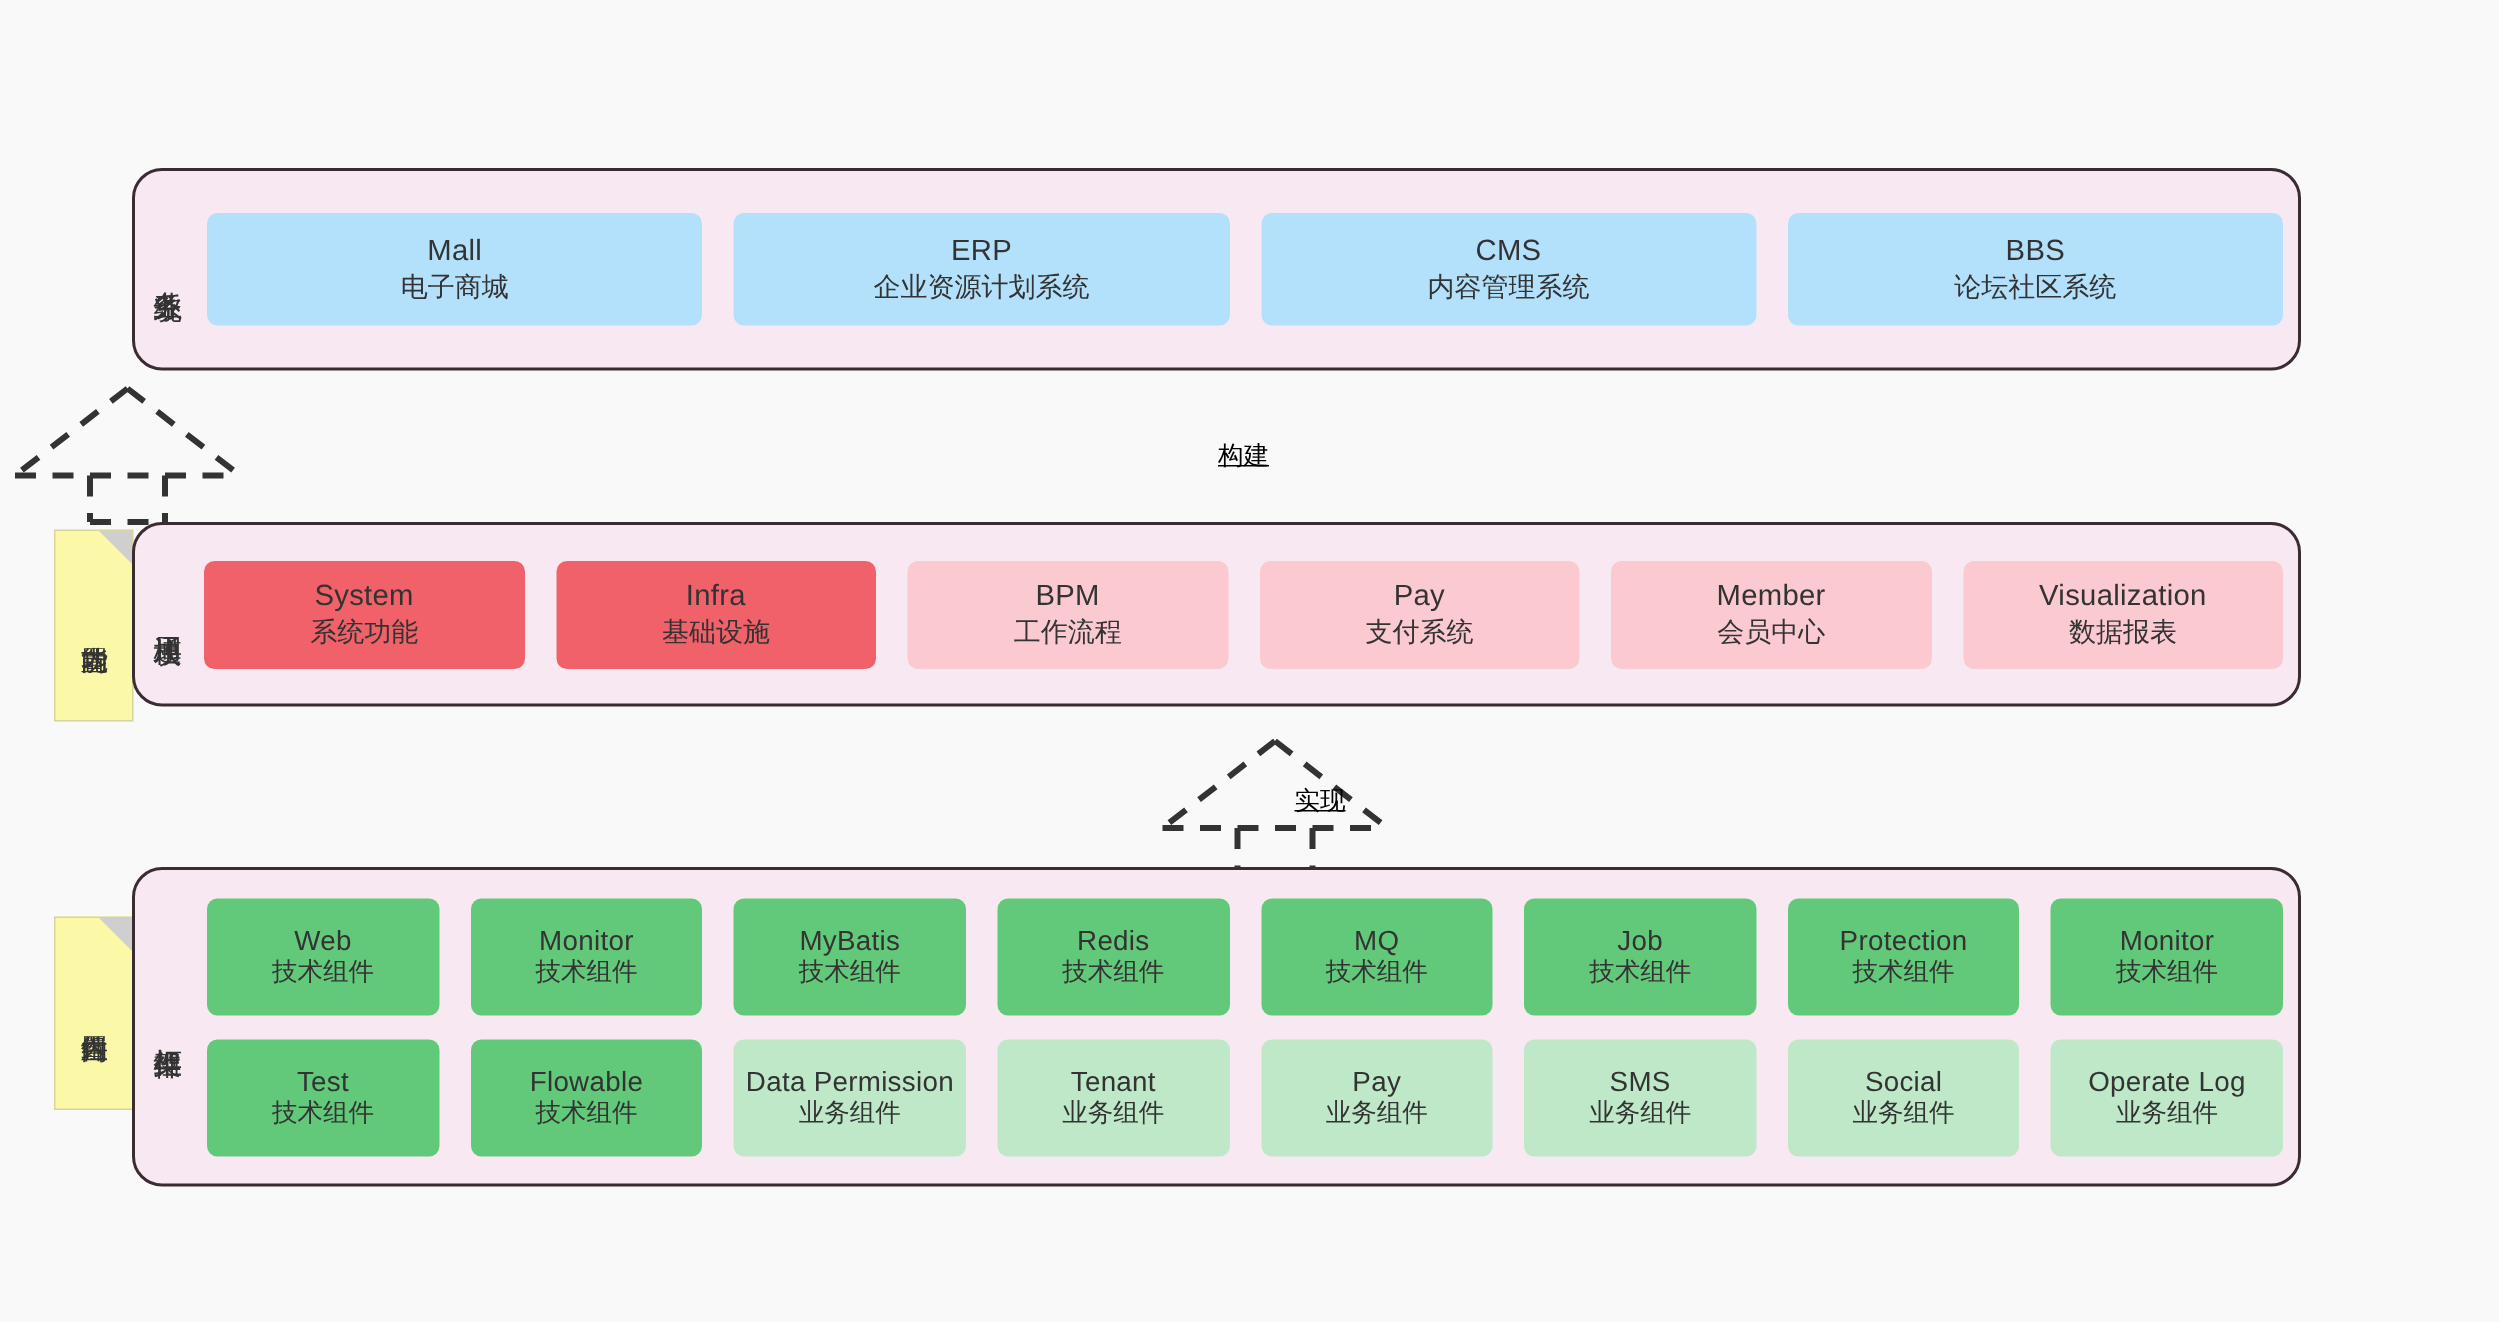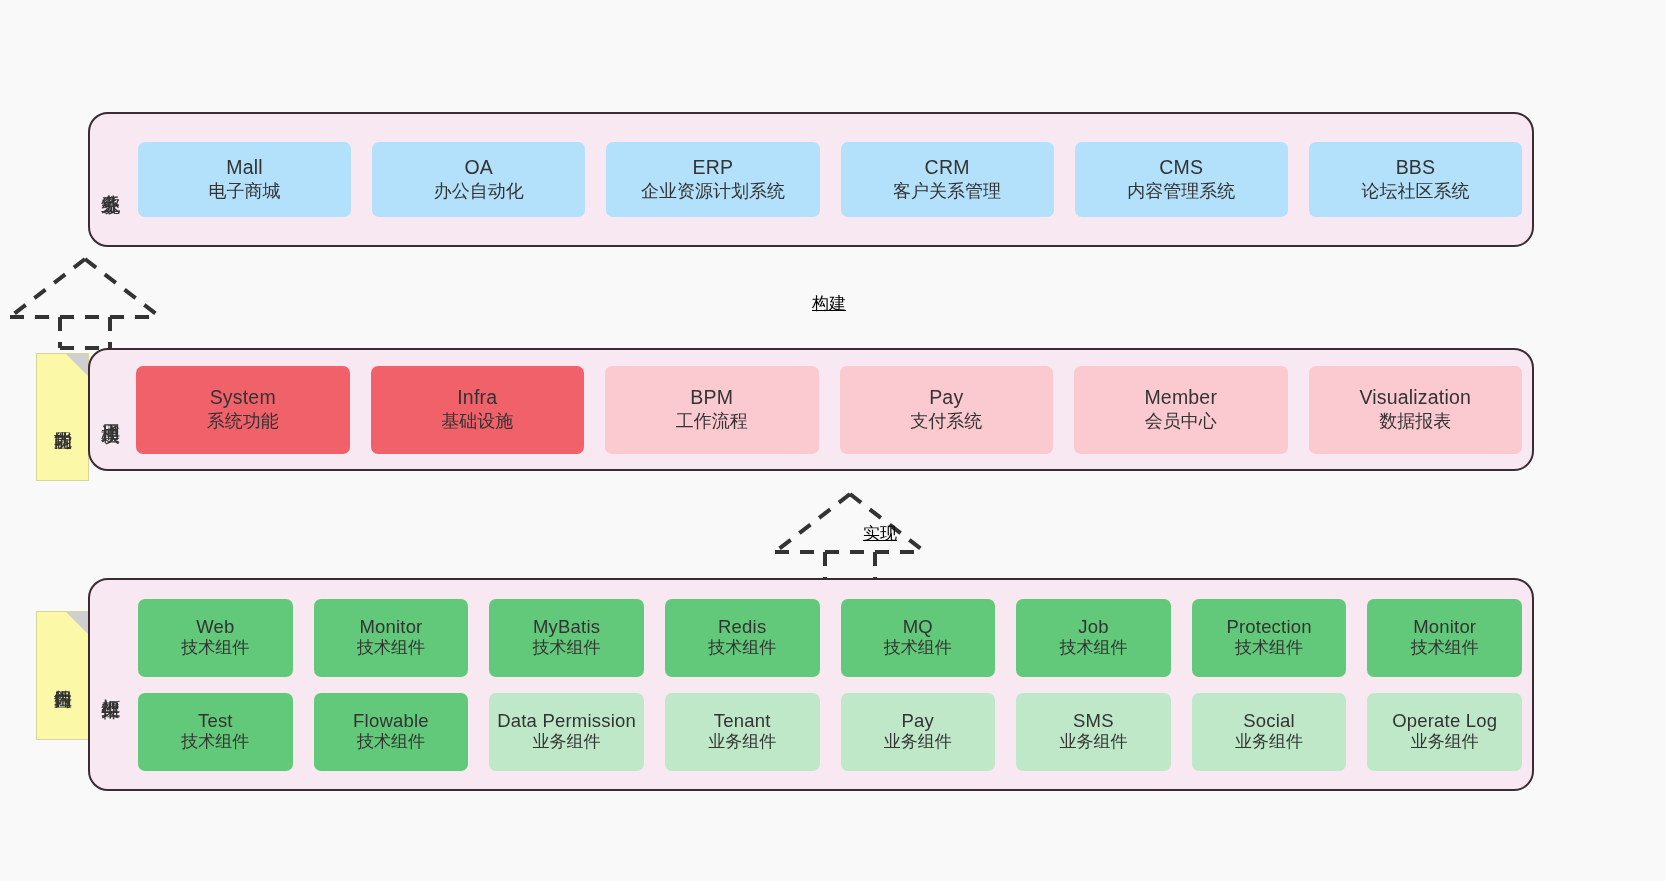--- a/index.html
+++ b/index.html
@@ -90,21 +90,21 @@
   }
 
   
   #layer-business { left: 88px; top: 112px; width: 1446px; height: 135px; }
   #layer-business .layer-body { padding-left: 6px; }
   #layer-business .row { height: 75px; }
   .node-blue { background: #b3e0fb; }
 
   
   #layer-common { left: 88px; top: 348px; width: 1446px; height: 123px; }
-  #layer-common .row { height: 88px; }
+  #layer-common .row { height: 72px; }
   .node-red { background: #f1616a; }
   .node-pink { background: #fbc9d0; }
 
   
   #layer-framework { left: 88px; top: 578px; width: 1446px; height: 213px; }
   #layer-framework .layer-body { gap: 16px; padding-left: 6px; }
   #layer-framework .row { height: 78px; }
   #layer-framework .node .en { font-size: 18.5px; }
   #layer-framework .node .cn { font-size: 17px; }
   .node-green { background: #62c97a; }
@@ -161,30 +161,22 @@
 
   <div class="layer" id="layer-business">
     <div class="layer-title">业务系统</div>
     <div class="layer-body">
       <div class="row">
         <div class="node node-blue">
           <span class="en">Mall</span>
           <span class="cn">电子商城</span>
         </div>
         <div class="node node-blue">
-          <span class="en">OA</span>
-          <span class="cn">办公自动化</span>
-        </div>
-        <div class="node node-blue">
           <span class="en">ERP</span>
           <span class="cn">企业资源计划系统</span>
-        </div>
-        <div class="node node-blue">
-          <span class="en">CRM</span>
-          <span class="cn">客户关系管理</span>
         </div>
         <div class="node node-blue">
           <span class="en">CMS</span>
           <span class="cn">内容管理系统</span>
         </div>
         <div class="node node-blue">
           <span class="en">BBS</span>
           <span class="cn">论坛社区系统</span>
         </div>
       </div>

